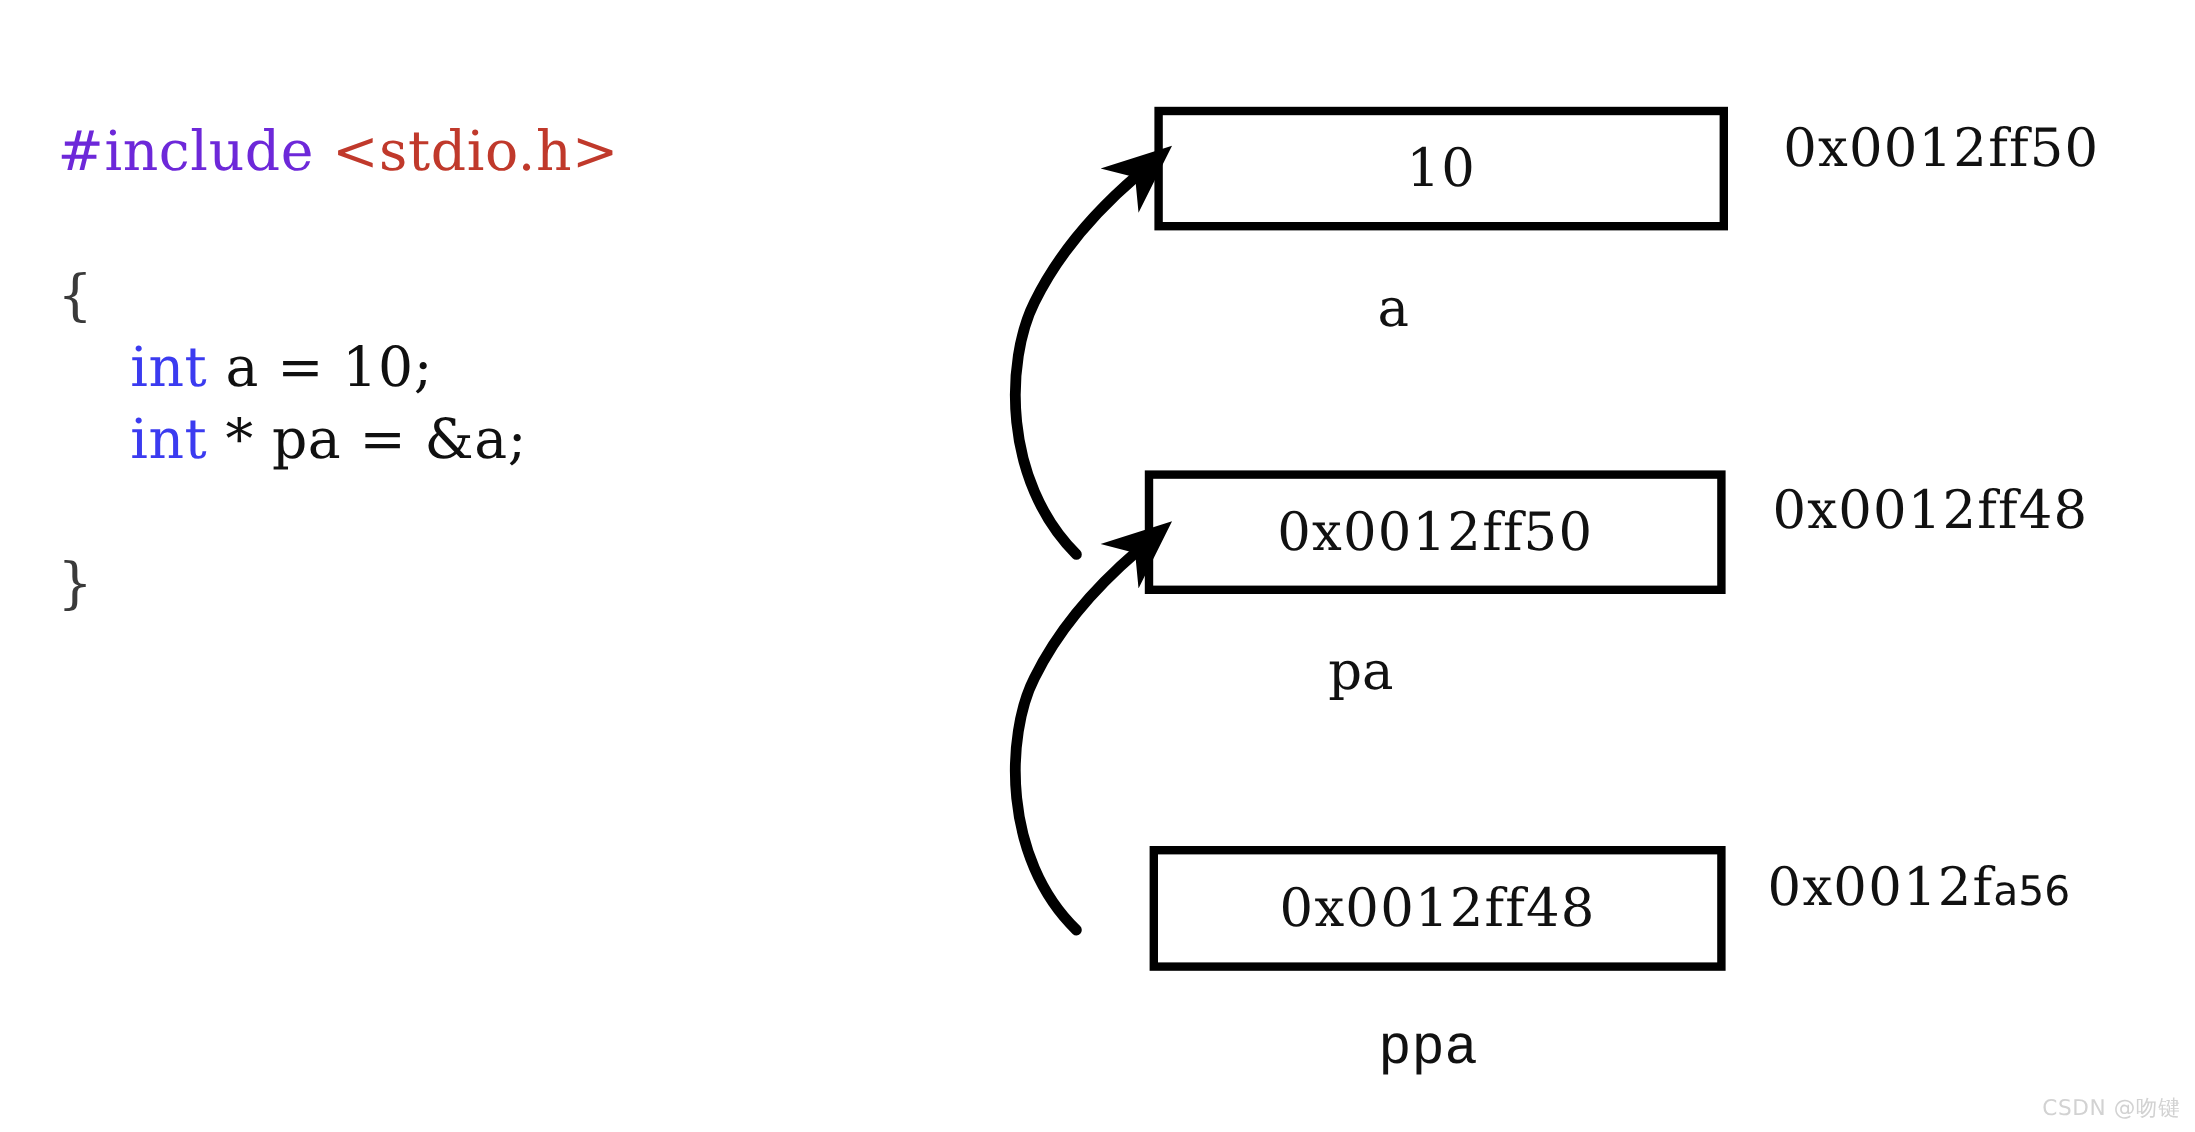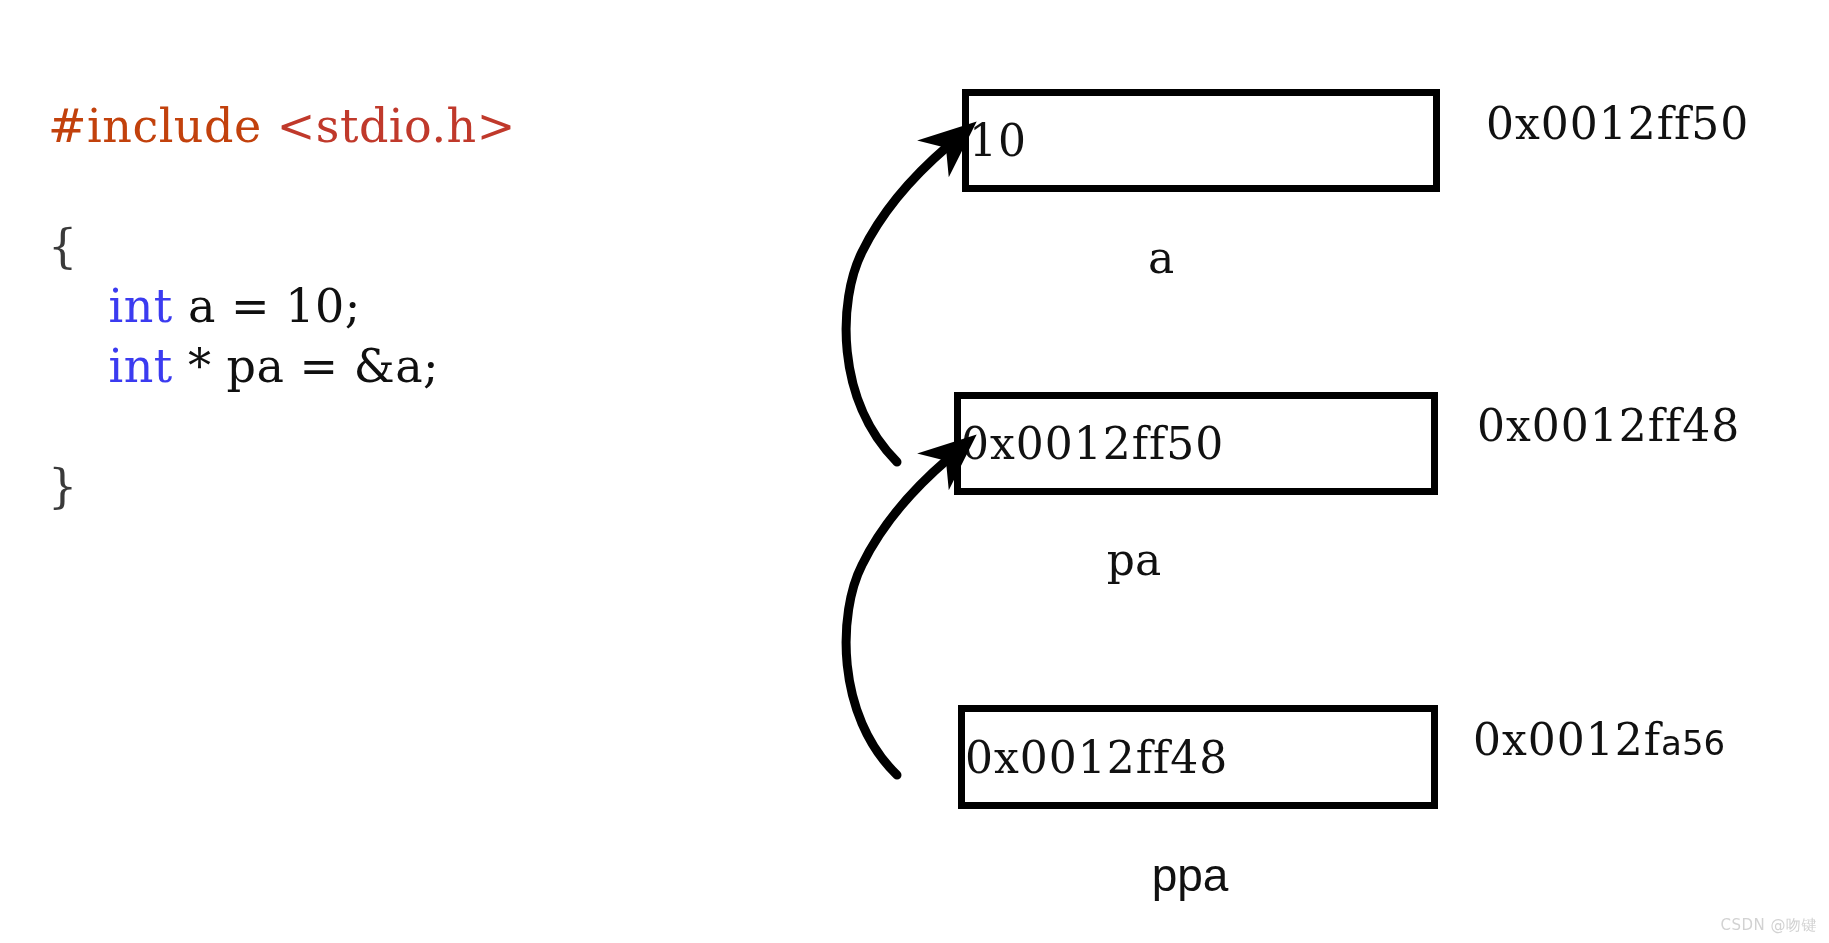--- a/index.html
+++ b/index.html
@@ -25,21 +25,21 @@
   }
   .code-line {
     font-family: "DejaVu Serif", serif;
     font-size: 46px;
     line-height: 60px;
     white-space: pre;
     color: #101010;
     letter-spacing: 0.5px;
   }
   .code-line.blank { height: 60px; }
-  .tok-pre   { color: #c2410c; }
+  .tok-pre   { color: #6d28d9; }
   .tok-hdr   { color: #c0392b; }
   .tok-kw    { color: #3b3bf0; }
   .tok-plain { color: #101010; }
   .tok-punct { color: #3a3a3a; }
 
   
   #memory-panel {
     position: absolute;
     left: 0;
     top: 0;
@@ -51,21 +51,21 @@
     position: absolute;
     pointer-events: auto;
   }
   .mem-box {
     position: absolute;
     border: 7px solid #000000;
     background: #ffffff;
     box-sizing: border-box;
     display: flex;
     align-items: center;
-    justify-content: flex-start;
+    justify-content: center;
   }
   .mem-box .mem-value {
     font-family: "DejaVu Serif", serif;
     font-size: 44px;
     color: #111111;
     letter-spacing: 1px;
     white-space: nowrap;
   }
   .mem-addr {
     position: absolute;
@@ -82,41 +82,41 @@
   }
   .mem-name {
     position: absolute;
     font-family: "DejaVu Serif", serif;
     font-size: 44px;
     color: #111111;
     white-space: nowrap;
     text-align: center;
   }
   .mem-name.sans {
-    font-family: Liberation Sans, sans-serif;
+    font-family: Liberation Mono, monospace;
     font-size: 46px;
   }
 
   
   #arrow-layer {
     position: absolute;
     left: 0;
     top: 0;
     width: 1829px;
     height: 943px;
     pointer-events: none;
   }
 
   
   #watermark {
     position: absolute;
     right: 12px;
     bottom: 8px;
     font-family: "DejaVu Sans", sans-serif;
-    font-size: 15px;
+    font-size: 18px;
     color: #d2d2d2;
     letter-spacing: 0.5px;
     white-space: nowrap;
   }
 </style>
 </head>
 <body>
 
 <div id="canvas">
 

